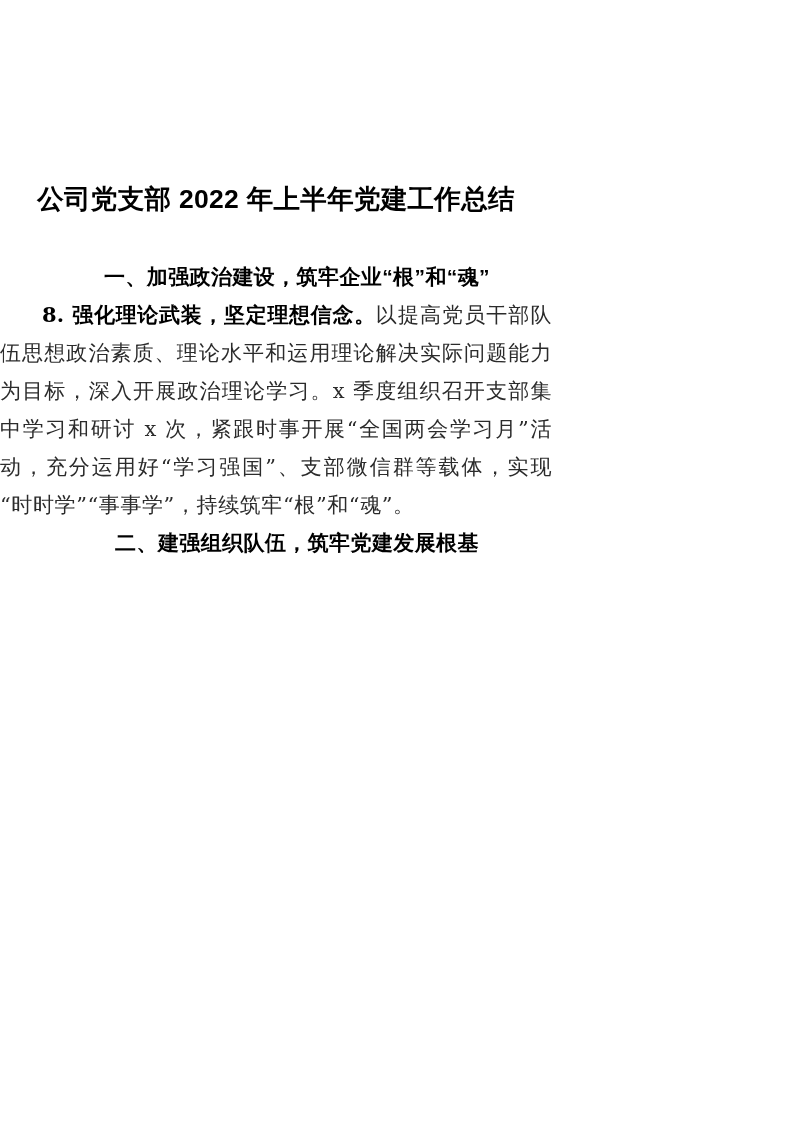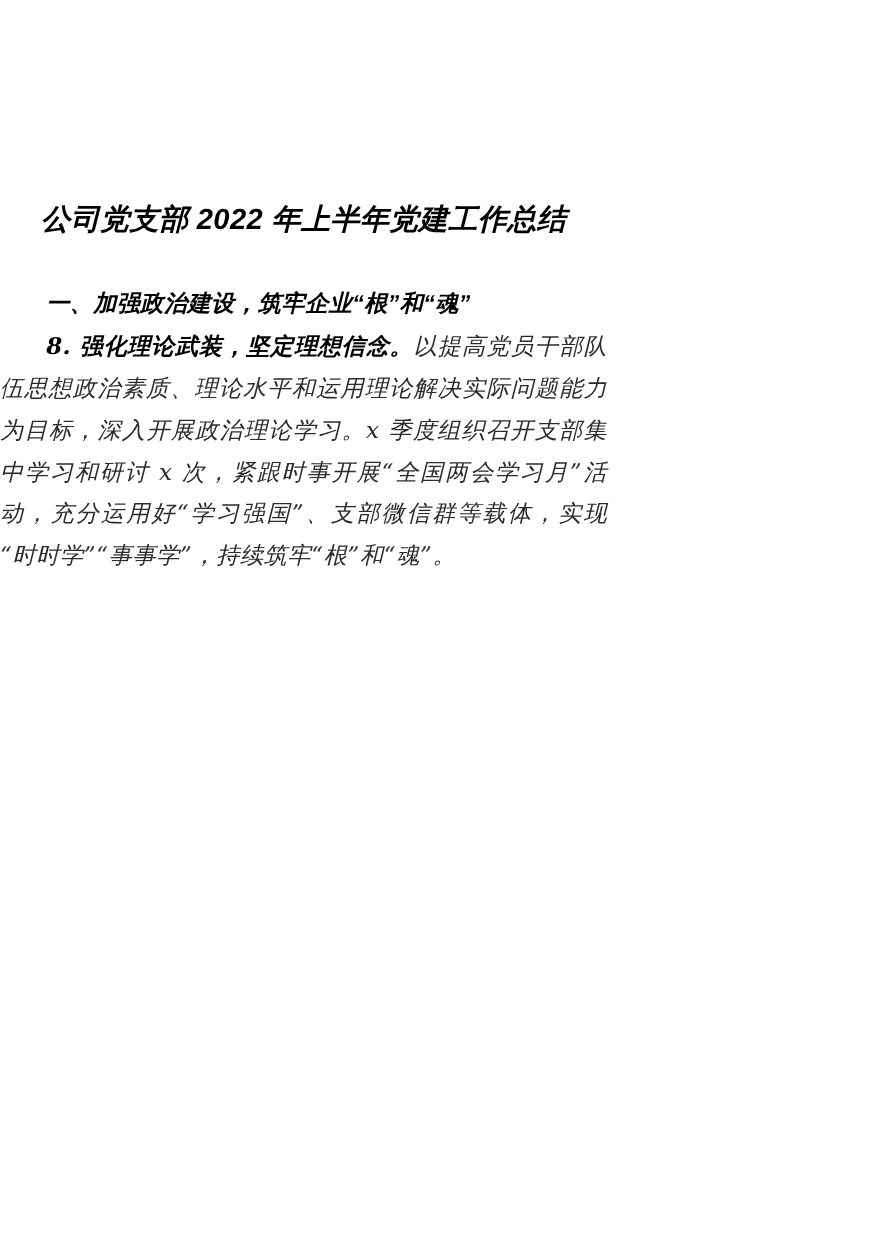--- a/index.html
+++ b/index.html
@@ -18,21 +18,20 @@
     -webkit-font-smoothing: antialiased;
   }
 
   .page {
     position: absolute;
     top: 0;
     left: 0;
     width: 721px;
     height: 1122px;
     background: #ffffff;
-    font-style: italic;
   }
 
   
   .doc-title {
     margin: 0;
     padding: 0;
     text-align: center;
     font-family: "Liberation Sans", "DejaVu Sans", sans-serif;
     font-weight: 700;
     font-size: 26.5px;
@@ -73,35 +72,37 @@
     margin: 0;
     padding: 0;
     font-family: "Liberation Sans", "DejaVu Sans", sans-serif;
     font-weight: 700;
     font-size: 21px;
     line-height: 38px;
     text-indent: 2em;
     letter-spacing: 0.4px;
     color: #000000;
     white-space: nowrap;
+    text-align: center;
   }
 
   
   .block-body {
     position: absolute;
     top: 258px;
     left: 0;
     width: 552px;
   }
 </style>
 </head>
 <body>
 
 <div class="page">
 
   <h1 class="doc-title">公司党支部 2022 年上半年党建工作总结</h1>
 
   <div class="block-body" id="body-blocks">
       <p class="heading">一、加强政治建设，筑牢企业“根”和“魂”</p>
       <p class="para"><span class="lead">8. 强化理论武装，坚定理想信念。</span><span>以提高党员干部队伍思想政治素质、理论水平和运用理论解决实际问题能力为目标，深入开展政治理论学习。x 季度组织召开支部集中学习和研讨 x 次，紧跟时事开展“全国两会学习月”活动，充分运用好“学习强国”、支部微信群等载体，实现“时时学”“事事学”，持续筑牢“根”和“魂”。</span></p>
+      <p class="heading">二、建强组织队伍，筑牢党建发展根基</p>
     </div>
 
 </div>
 
 </body></html>

